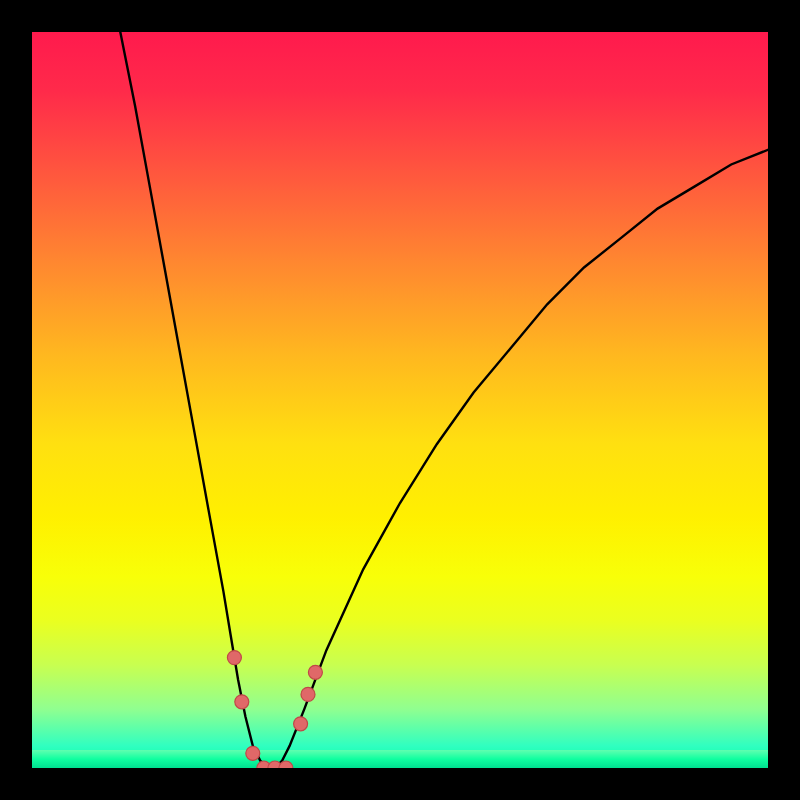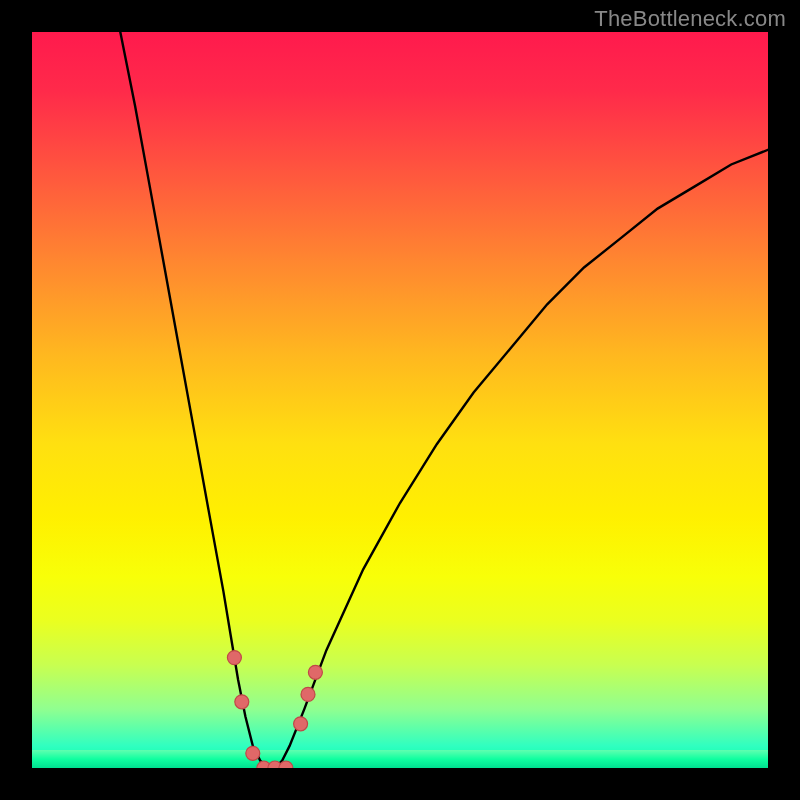--- a/index.html
+++ b/index.html
@@ -101,14 +101,13 @@
           <circle cx="220.8" cy="721.3" r="7" class="marker"></circle>
           <circle cx="231.8" cy="736.0" r="7" class="marker"></circle>
           <circle cx="242.9" cy="736.0" r="7" class="marker"></circle>
           <circle cx="253.9" cy="736.0" r="7" class="marker"></circle>
           <circle cx="268.6" cy="691.8" r="7" class="marker"></circle>
           <circle cx="276.0" cy="662.4" r="7" class="marker"></circle>
           <circle cx="283.4" cy="640.3" r="7" class="marker"></circle>
         </g>
     </svg>
   </div>
-  <div class="watermark">TheBottleneck.com</div>
 </div>
 
 </body></html>

